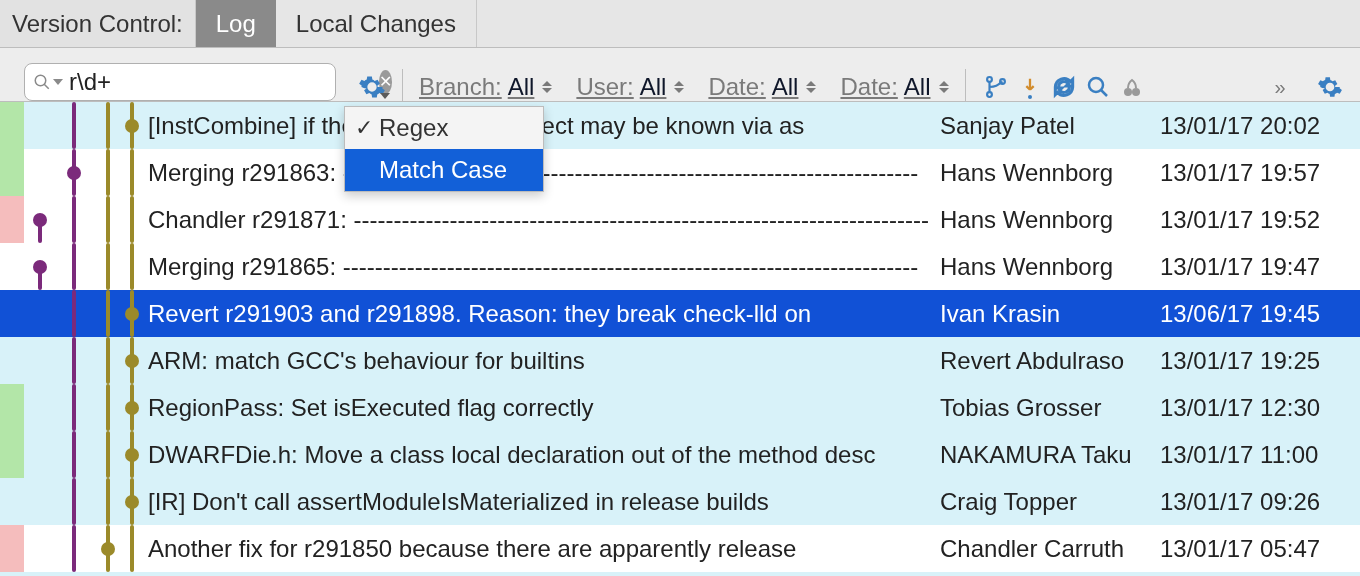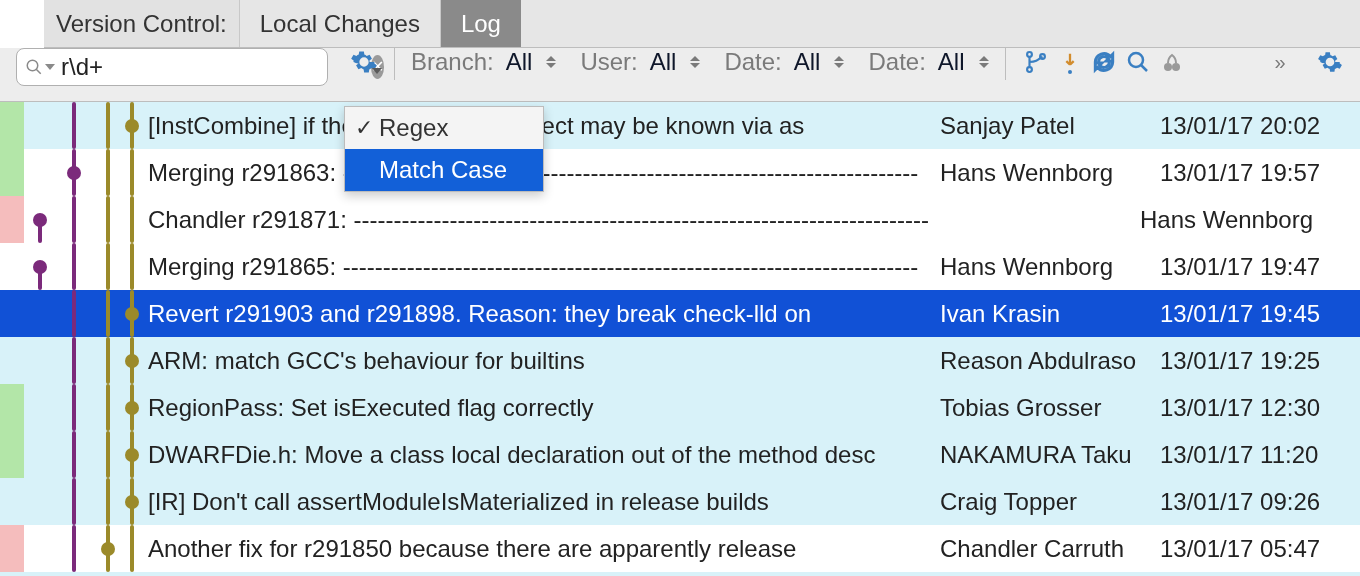--- a/index.html
+++ b/index.html
@@ -4,21 +4,20 @@
 <style>
   * { box-sizing: border-box; margin: 0; padding: 0; }
   html, body { width: 1360px; height: 576px; overflow: hidden; font-family: "Helvetica Neue", Arial, sans-serif; font-size: 24px; background: #fff; }
   
   .tabs-row {
     height: 48px;
     background: #e6e6e6;
     border-bottom: 1px solid #bdbdbd;
     display: flex;
     align-items: stretch;
-    margin-left: 44px;
   }
   .tabs-row .label {
     padding: 0 12px;
     display: flex; align-items: center;
     color: #333;
     border-right: 1px solid #c8c8c8;
     background: #e2e2e2;
   }
   .tab {
     padding: 0 20px;
@@ -32,22 +31,22 @@
     color: #fff;
     border-right: none;
   }
   .tab:not(.active) { background: #e6e6e6; }
   
   .toolbar {
     height: 54px;
     background: #ededed;
     border-bottom: 1px solid #bdbdbd;
     display: flex;
-    align-items: flex-start;
-    padding: 0 16px 0 16px;
+    align-items: flex-end;
+    padding: 0 16px 0 24px;
     gap: 6px;
   }
   .search-ctr {
     display: flex;
     align-items: center;
     width: 312px;
     height: 38px;
     background: #fff;
     border: 1px solid #b0b0b0;
     border-radius: 8px;
@@ -74,21 +73,21 @@
     font-size: 16px; line-height: 1;
   }
   .gear-blue { color: #3a7fc2; display:flex; align-items:center; position: relative;}
   .gear-drop-caret {
     width:0;height:0;border-left:5px solid transparent;border-right:5px solid transparent;border-top:6px solid #5a5a5a;
     position: absolute; bottom: 2px; right: -4px;
   }
   .vsep {
     width: 1px; height: 32px; background: #bdbdbd; margin: 0 10px;
   }
-  .filter-group { display:flex; align-items:center; gap: 12px; color:#7a7a7a; }
+  .filter-group { display:flex; align-items:center; gap: 6px; color:#7a7a7a;text-decoration:underline; }
   .filter-value { color:#0f172a; }
   .updown {
     display:inline-flex; flex-direction:column; line-height:0; margin-left:2px;
   }
   .updown .u {width:0;height:0;border-left:5px solid transparent;border-right:5px solid transparent;border-bottom:5px solid #7a7a7a; margin-bottom:2px;}
   .updown .d {width:0;height:0;border-left:5px solid transparent;border-right:5px solid transparent;border-top:5px solid #7a7a7a;}
   .tb-icon { width:28px; height:28px; display:flex; align-items:center; justify-content:center; color:#3a7fc2; }
   .tb-icon.gray { color:#9a9a9a; }
   .tb-icon.orange { color:#d28c2d; }
   
@@ -159,22 +158,22 @@
     position:absolute; width:14px; height:14px; border-radius:50%; top:50%; transform:translate(-50%,-50%);
   }
   .node.purple { background:#7b2a7b; }
   .node.olive  { background:#9b8a2a; }
 </style>
 </head>
 <body>
 
 <div class="tabs-row">
   <div class="label">Version Control:</div>
+  <div class="tab active">Log</div>
   <div class="tab">Local Changes</div>
-  <div class="tab active">Log</div>
 </div>
 
 <div class="toolbar">
   <div class="search-ctr">
     <span class="search-icon">
       <svg viewBox="0 0 24 24" width="18" height="18" fill="none" stroke="currentColor" stroke-width="2">
           <circle cx="10" cy="10" r="7"></circle>
           <line x1="15" y1="15" x2="21" y2="21"></line>
         </svg>
     </span>
@@ -313,20 +312,21 @@
       <div class="gut" style="background: rgb(245, 189, 189);"></div>
       <div class="graph">
         <div class="lane purple" style="left: 14px; top: 50%;"></div>
         <div class="lane purple" style="left: 48px;"></div>
         <div class="lane olive" style="left: 82px;"></div>
         <div class="lane olive" style="left: 106px;"></div>
         <div class="node purple" style="left: 16px;"></div>
       </div>
       <div class="msg">Chandler r291871: ------------------------------------------------------------------------</div>
       <div class="author">Hans Wennborg</div>
+      <div class="date">13/01/17 19:52</div>
     </div>
     <div class="row plain">
       <div class="gut" style="background: transparent;"></div>
       <div class="graph">
         <div class="lane purple" style="left: 14px; top: 50%;"></div>
         <div class="lane purple" style="left: 48px;"></div>
         <div class="lane olive" style="left: 82px;"></div>
         <div class="lane olive" style="left: 106px;"></div>
         <div class="node purple" style="left: 16px;"></div>
       </div>
@@ -337,32 +337,32 @@
     <div class="row sel">
       <div class="gut" style="background: transparent;"></div>
       <div class="graph">
         <div class="lane purple" style="left: 48px;"></div>
         <div class="lane olive" style="left: 82px;"></div>
         <div class="lane olive" style="left: 106px;"></div>
         <div class="node olive" style="left: 108px;"></div>
       </div>
       <div class="msg">Revert r291903 and r291898. Reason: they break check-lld on</div>
       <div class="author">Ivan Krasin</div>
-      <div class="date">13/01/17 19:45</div>
+      <div class="date">13/06/17 19:45</div>
     </div>
     <div class="row normal">
       <div class="gut" style="background: transparent;"></div>
       <div class="graph">
         <div class="lane purple" style="left: 48px;"></div>
         <div class="lane olive" style="left: 82px;"></div>
         <div class="lane olive" style="left: 106px;"></div>
         <div class="node olive" style="left: 108px;"></div>
       </div>
       <div class="msg">ARM: match GCC's behaviour for builtins</div>
-      <div class="author">Reason Abdulraso</div>
+      <div class="author">Revert Abdulraso</div>
       <div class="date">13/01/17 19:25</div>
     </div>
     <div class="row normal">
       <div class="gut" style="background: rgb(179, 230, 168);"></div>
       <div class="graph">
         <div class="lane purple" style="left: 48px;"></div>
         <div class="lane olive" style="left: 82px;"></div>
         <div class="lane olive" style="left: 106px;"></div>
         <div class="node olive" style="left: 108px;"></div>
       </div>
@@ -373,21 +373,21 @@
     <div class="row normal">
       <div class="gut" style="background: rgb(179, 230, 168);"></div>
       <div class="graph">
         <div class="lane purple" style="left: 48px;"></div>
         <div class="lane olive" style="left: 82px;"></div>
         <div class="lane olive" style="left: 106px;"></div>
         <div class="node olive" style="left: 108px;"></div>
       </div>
       <div class="msg">DWARFDie.h: Move a class local declaration out of the method desc</div>
       <div class="author">NAKAMURA Taku</div>
-      <div class="date">13/01/17 11:20</div>
+      <div class="date">13/01/17 11:00</div>
     </div>
     <div class="row normal">
       <div class="gut" style="background: transparent;"></div>
       <div class="graph">
         <div class="lane purple" style="left: 48px;"></div>
         <div class="lane olive" style="left: 82px;"></div>
         <div class="lane olive" style="left: 106px;"></div>
         <div class="node olive" style="left: 108px;"></div>
       </div>
       <div class="msg">[IR] Don't call assertModuleIsMaterialized in release builds</div>

